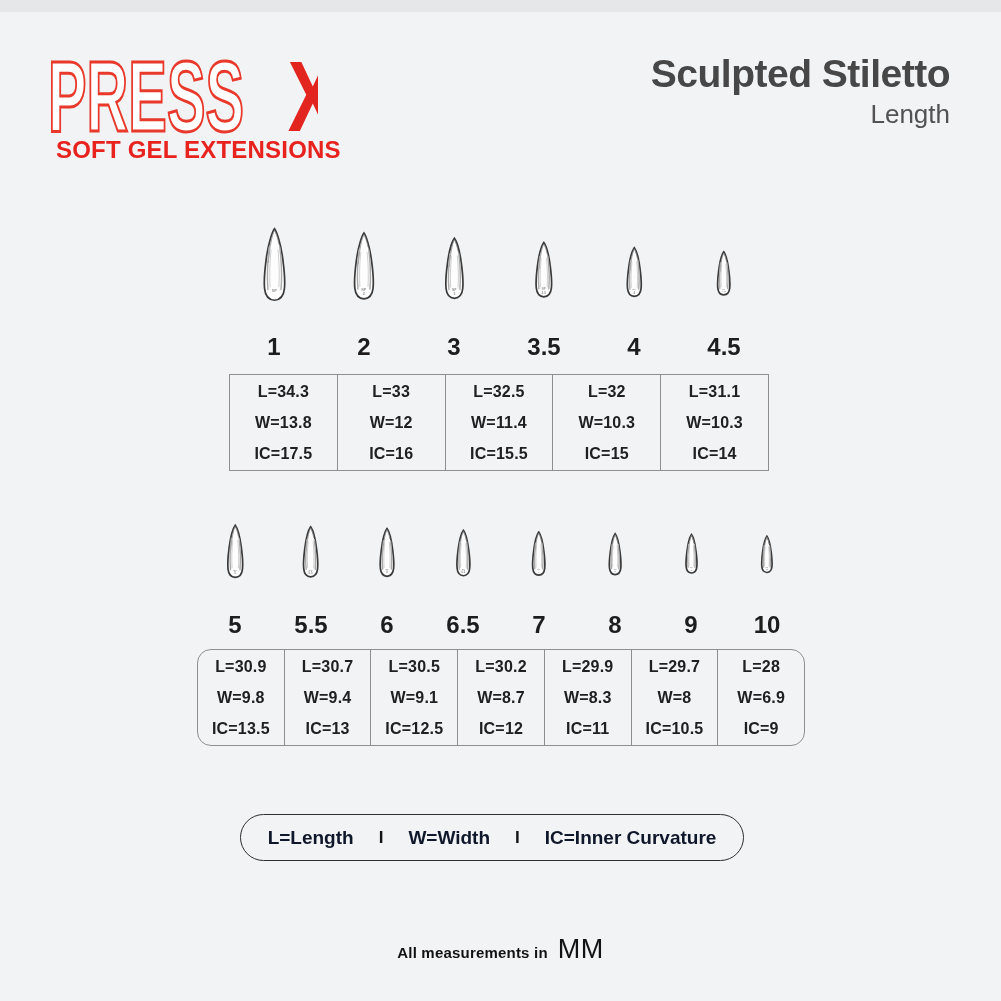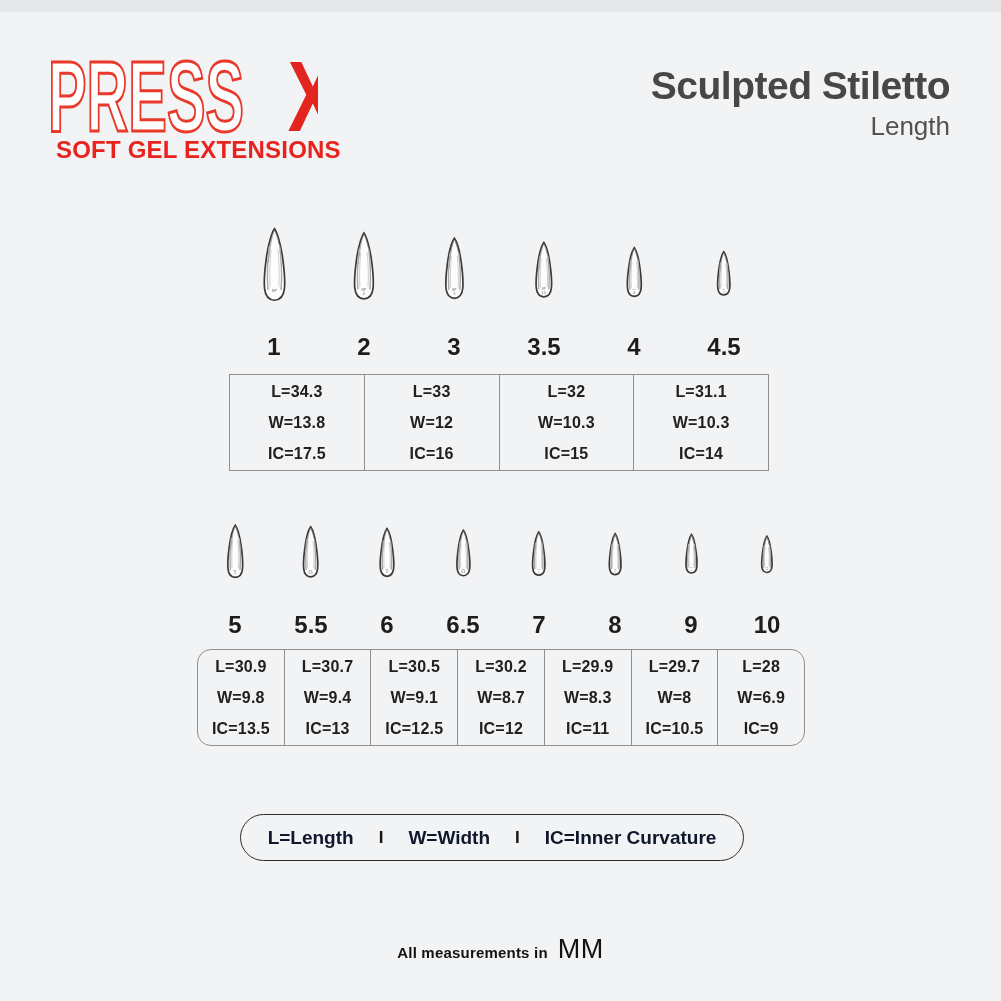--- a/index.html
+++ b/index.html
@@ -11,21 +11,21 @@
   
   .brand{position:absolute;left:48px;top:44px;width:300px;height:110px;}
   .wordmark-svg text{font-family:"Liberation Sans",sans-serif;font-weight:800;font-size:100px;}
   .wm-outline{fill:#ffffff;stroke:#e8392b;stroke-width:3px;}
   .wm-x{fill:#e32520;stroke:none;}
   .tagline{
     position:absolute;left:8px;top:80px;white-space:nowrap;
     font-size:24px;font-weight:800;letter-spacing:.2px;color:#e8231e;
   }
   
-  .titleblock{position:absolute;right:51px;top:52px;text-align:right;}
+  .titleblock{position:absolute;right:51px;top:40px;text-align:right;}
   .title{font-size:39px;font-weight:800;letter-spacing:-.5px;color:#474747;white-space:nowrap;}
   .subtitle{font-size:26px;font-weight:400;color:#525252;margin-top:3px;}
   
   .nail-strip{position:absolute;display:flex;align-items:flex-end;}
   #strip1{left:229px;top:203px;width:540px;height:99px;}
   #strip2{left:197px;top:498px;width:608px;height:84px;}
   .nail-col{flex:1;display:flex;justify-content:center;align-items:flex-end;}
   
   .size-labels{position:absolute;display:flex;}
   #labels1{left:229px;top:321px;width:540px;height:30px;}
@@ -164,20 +164,25 @@
         <div class="spec-line">L=34.3</div>
         <div class="spec-line">W=13.8</div>
         <div class="spec-line">IC=17.5</div>
       </div>
       <div class="spec-cell">
         <div class="spec-line">L=33</div>
         <div class="spec-line">W=12</div>
         <div class="spec-line">IC=16</div>
       </div>
       <div class="spec-cell">
+        <div class="spec-line">L=32.5</div>
+        <div class="spec-line">W=11.4</div>
+        <div class="spec-line">IC=15.5</div>
+      </div>
+      <div class="spec-cell">
         <div class="spec-line">L=32</div>
         <div class="spec-line">W=10.3</div>
         <div class="spec-line">IC=15</div>
       </div>
       <div class="spec-cell">
         <div class="spec-line">L=31.1</div>
         <div class="spec-line">W=10.3</div>
         <div class="spec-line">IC=14</div>
       </div>
     </div>

